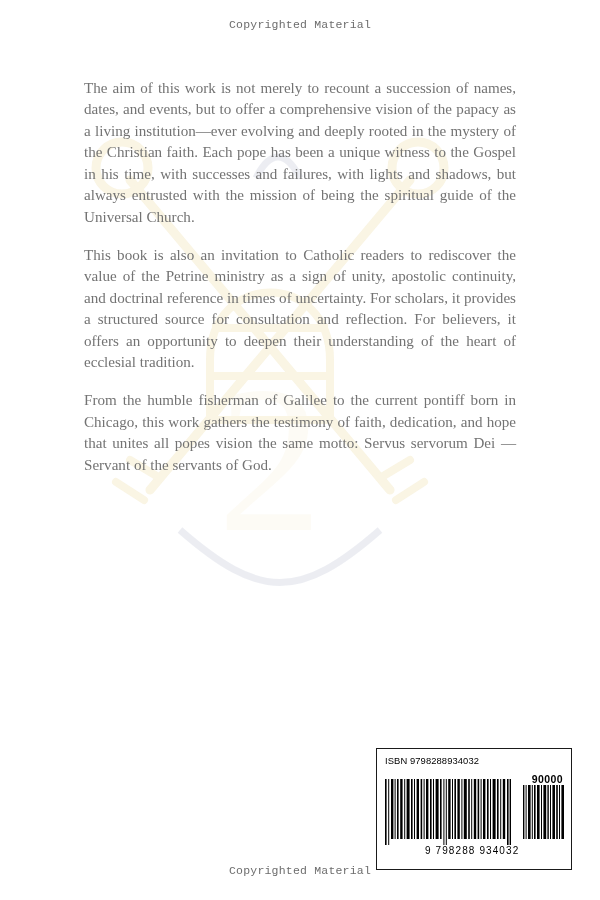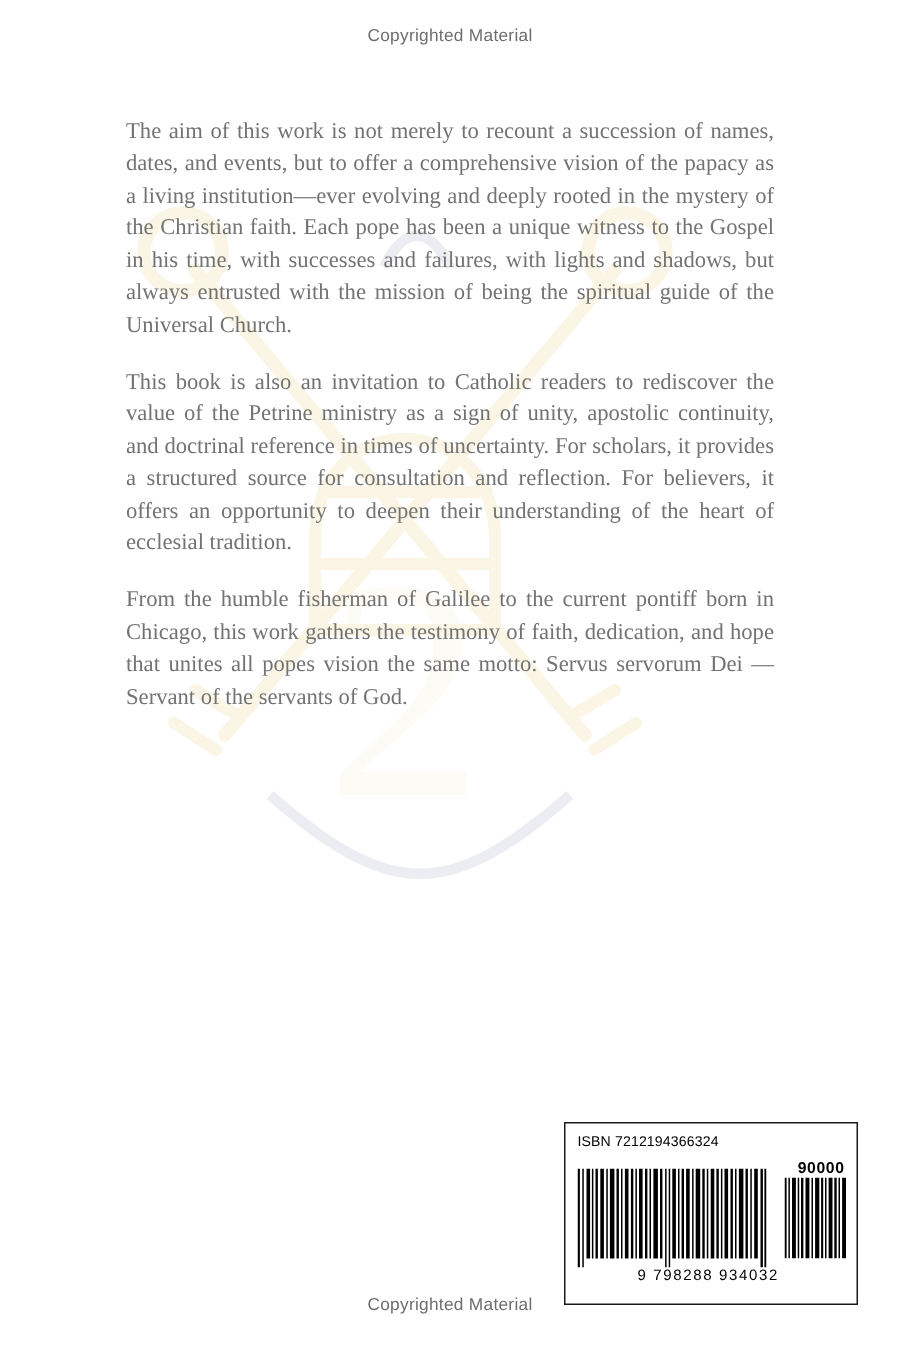--- a/index.html
+++ b/index.html
@@ -32,21 +32,21 @@
     opacity: 0.5;
     pointer-events: none;
   }
 
   .copyright-top,
   .copyright-bottom {
     position: absolute;
     left: 0;
     width: 600px;
     text-align: center;
-    font-family: Liberation Sans, sans-serif;
+    font-family: Liberation Mono, monospace;
     font-size: 11.5px;
     color: #6d6d6d;
     letter-spacing: 0.2px;
   }
   .copyright-top { top: 18px; }
   .copyright-bottom { top: 864px; }
 
   .blurb {
     position: absolute;
     left: 84px;
@@ -165,21 +165,21 @@
 
   <div class="copyright-top">Copyrighted Material</div>
 
   <div class="blurb">
     <p>The aim of this work is not merely to recount a succession of names, dates, and events, but to offer a comprehensive vision of the papacy as a living institution—ever evolving and deeply rooted in the mystery of the Christian faith. Each pope has been a unique witness to the Gospel in his time, with successes and failures, with lights and shadows, but always entrusted with the mission of being the spiritual guide of the Universal Church.</p>
     <p>This book is also an invitation to Catholic readers to rediscover the value of the Petrine ministry as a sign of unity, apostolic continuity, and doctrinal reference in times of uncertainty. For scholars, it provides a structured source for consultation and reflection. For believers, it offers an opportunity to deepen their understanding of the heart of ecclesial tradition.</p>
     <p>From the humble fisherman of Galilee to the current pontiff born in Chicago, this work gathers the testimony of faith, dedication, and hope that unites all popes vision the same motto: Servus servorum Dei — Servant of the servants of God.</p>
   </div>
 
   <div class="barcode-block">
-    <div class="isbn-text">ISBN 7212194366324</div>
+    <div class="isbn-text">ISBN 9798288934032</div>
     <div class="price-code">90000</div>
 
     <div class="bars bars-main">
       <svg viewBox="0 0 126 66" width="126" height="66" xmlns="http://www.w3.org/2000/svg" aria-hidden="true">
         <g fill="#000000">
           <rect x="0" y="0" width="1.6" height="66"></rect>
             <rect x="3.2" y="0" width="1" height="66"></rect>
           <rect x="6" y="0" width="2.4" height="60"></rect>
             <rect x="9.6" y="0" width="1" height="60"></rect>
           <rect x="12" y="0" width="1.6" height="60"></rect>

